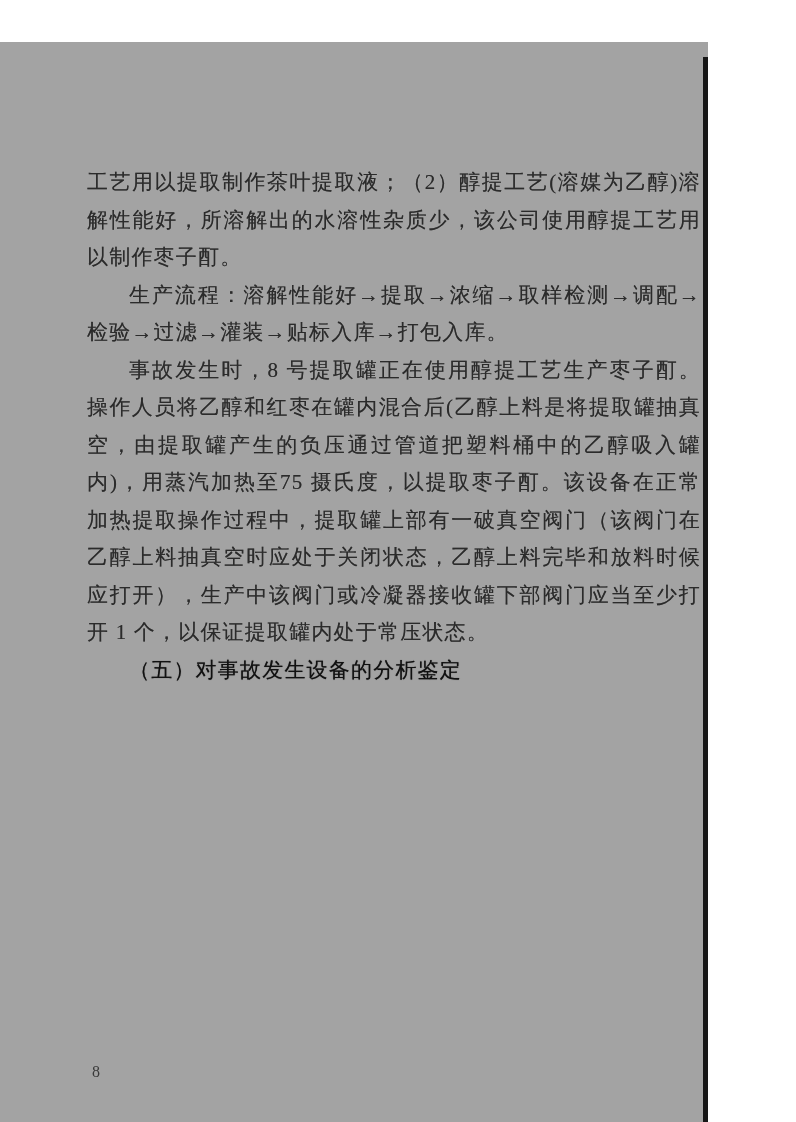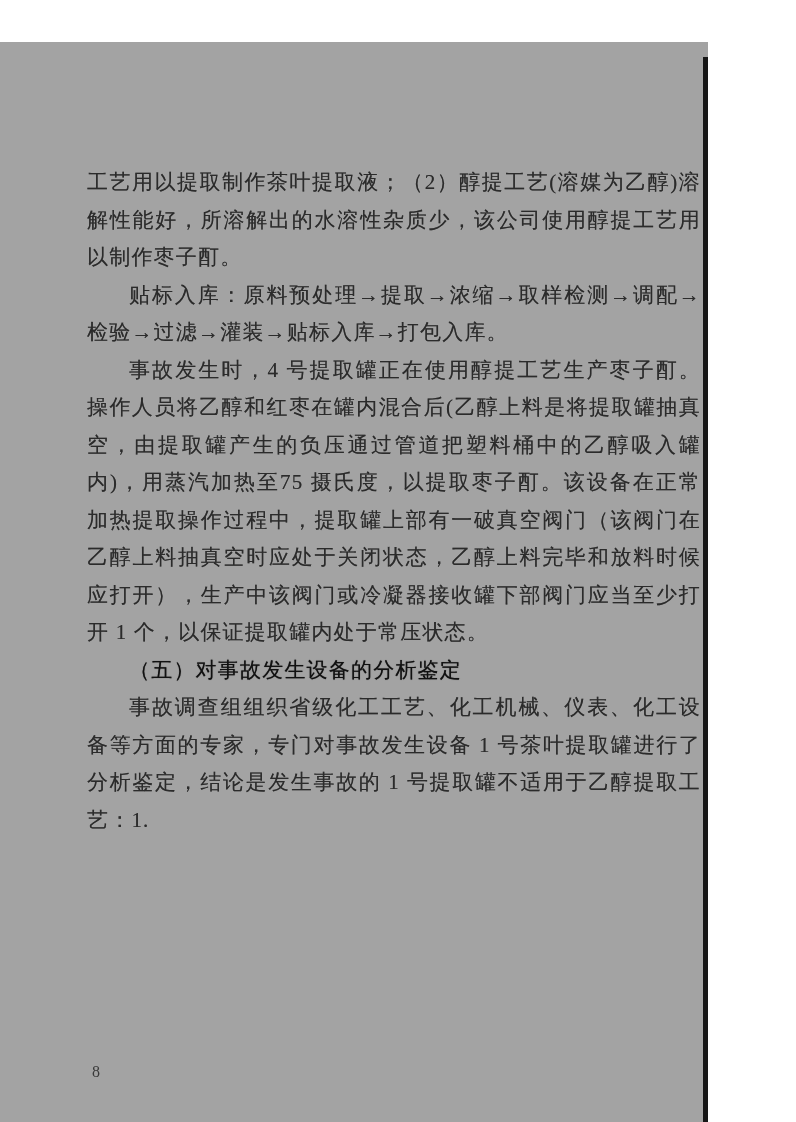--- a/index.html
+++ b/index.html
@@ -67,28 +67,27 @@
   }
 </style>
 </head>
 <body>
 
 <div class="page">
 
   <div class="content">
     <p>工艺用以提取制作茶叶提取液；（2）醇提工艺(溶媒为乙醇)溶解性能好，所溶解出的水溶性杂质少，该公司使用醇提工艺用以制作枣子酊。</p>
 
-    <p class="indent">贴标入库：原料预处理→提取→浓缩→取样检测→调配→检验→过滤→灌装→贴标入库→打包入库。</p>
+    <p class="indent">生产流程：溶解性能好→提取→浓缩→取样检测→调配→检验→过滤→灌装→贴标入库→打包入库。</p>
 
-    <p class="indent">事故发生时，4 号提取罐正在使用醇提工艺生产枣子酊。操作人员将乙醇和红枣在罐内混合后(乙醇上料是将提取罐抽真空，由提取罐产生的负压通过管道把塑料桶中的乙醇吸入罐内)，用蒸汽加热至75 摄氏度，以提取枣子酊。该设备在正常加热提取操作过程中，提取罐上部有一破真空阀门（该阀门在乙醇上料抽真空时应处于关闭状态，乙醇上料完毕和放料时候应打开），生产中该阀门或冷凝器接收罐下部阀门应当至少打开 1 个，以保证提取罐内处于常压状态。</p>
+    <p class="indent">事故发生时，8 号提取罐正在使用醇提工艺生产枣子酊。操作人员将乙醇和红枣在罐内混合后(乙醇上料是将提取罐抽真空，由提取罐产生的负压通过管道把塑料桶中的乙醇吸入罐内)，用蒸汽加热至75 摄氏度，以提取枣子酊。该设备在正常加热提取操作过程中，提取罐上部有一破真空阀门（该阀门在乙醇上料抽真空时应处于关闭状态，乙醇上料完毕和放料时候应打开），生产中该阀门或冷凝器接收罐下部阀门应当至少打开 1 个，以保证提取罐内处于常压状态。</p>
 
 
     <p class="indent heading">（五）对事故发生设备的分析鉴定</p>
 
-    <p class="indent">事故调查组组织省级化工工艺、化工机械、仪表、化工设备等方面的专家，专门对事故发生设备 1 号茶叶提取罐进行了分析鉴定，结论是发生事故的 1 号提取罐不适用于乙醇提取工艺：1.</p>
   </div>
 
   <div class="page-number">8</div>
 
   <div class="scan-edge-right"></div>
   <div class="scan-edge-bottom"></div>
 
 </div>
 
 </body></html>

